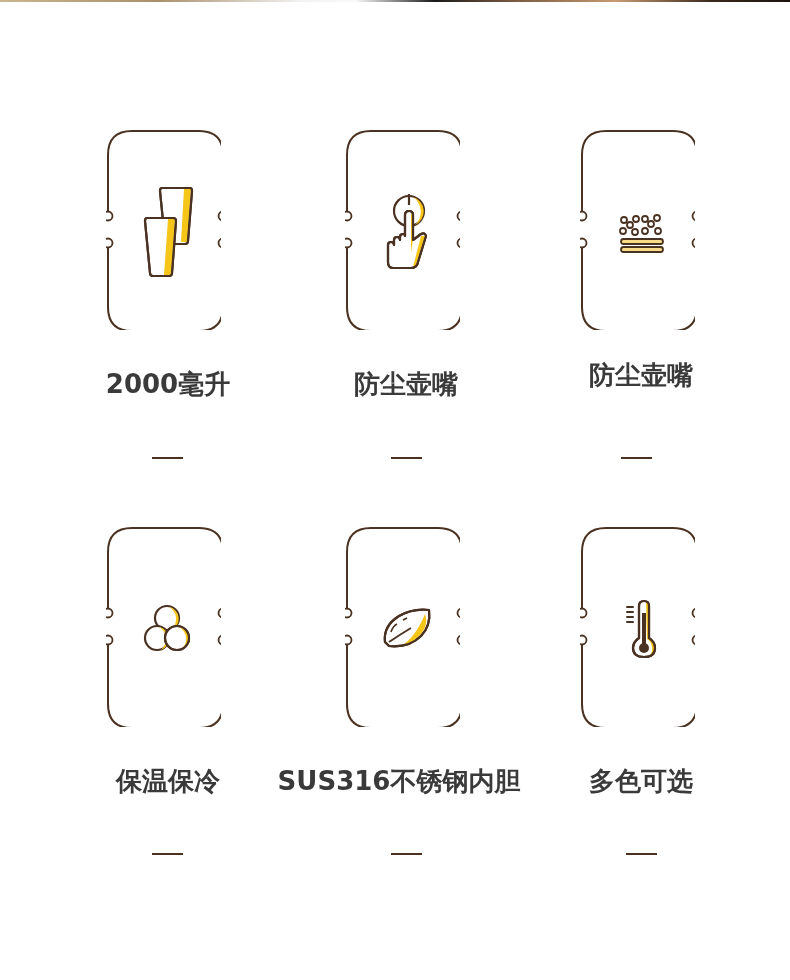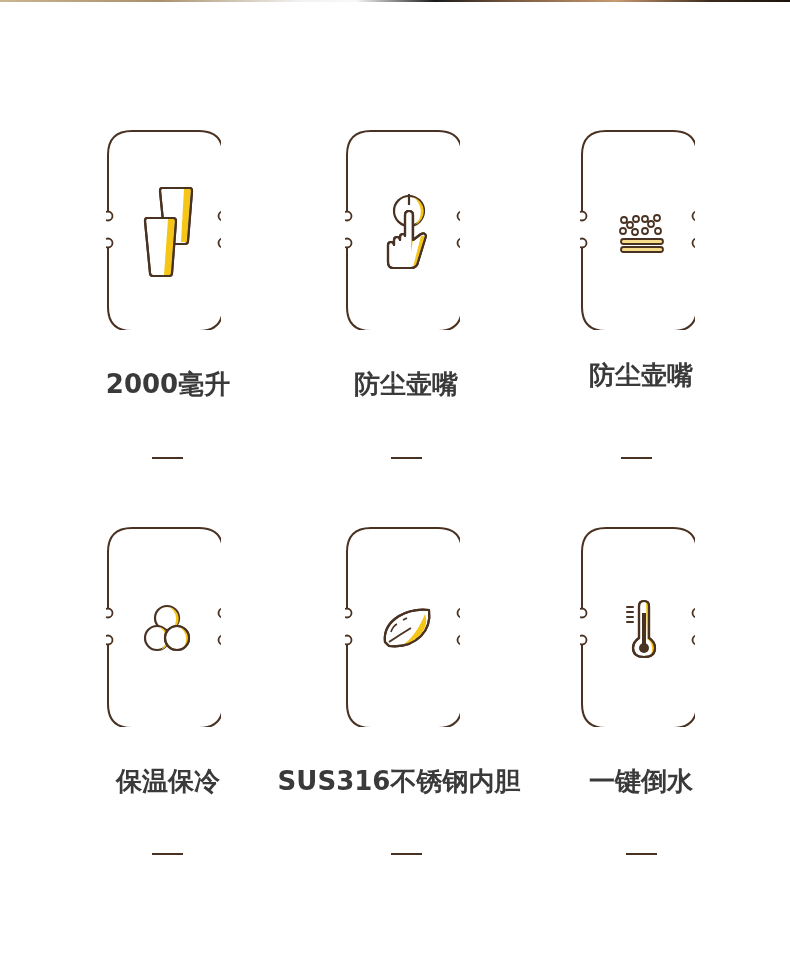--- a/index.html
+++ b/index.html
@@ -131,15 +131,15 @@
         <line x1="3" y1="14" x2="9" y2="14"></line>
       <line x1="3" y1="19" x2="9" y2="19"></line>
         <line x1="3" y1="24" x2="9" y2="24"></line>
     </g>
     <path d="M15 8 Q15 3 20 3 Q25 3 25 8 V40 Q31 44 31 50 Q31 59 20 59 Q9 59 9 50 Q9 44 15 40 Z" fill="#fff" stroke="#4a3222" stroke-width="2.2"></path>
     <path d="M22 4 Q25 5 25 8 V40 Q31 44 31 50 Q31 56 25 58 Q29 54 28 49 Q27 43 23 41 Z" fill="#f5c518"></path>
     <path d="M15 8 Q15 3 20 3 Q25 3 25 8 V40 Q31 44 31 50 Q31 59 20 59 Q9 59 9 50 Q9 44 15 40 Z" fill="none" stroke="#4a3222" stroke-width="2.2"></path>
     <rect x="18" y="15" width="4" height="32" fill="#4a3222"></rect>
     <circle cx="20" cy="50" r="5" fill="#4a3222"></circle>
   </svg>
-  <div class="label" style="left:511px;top:764px">一键倒水</div>
+  <div class="label" style="left:511px;top:764px">多色可选</div>
   <div class="dash" style="left:626px;top:853px"></div>
 </div>
 
 </body></html>

